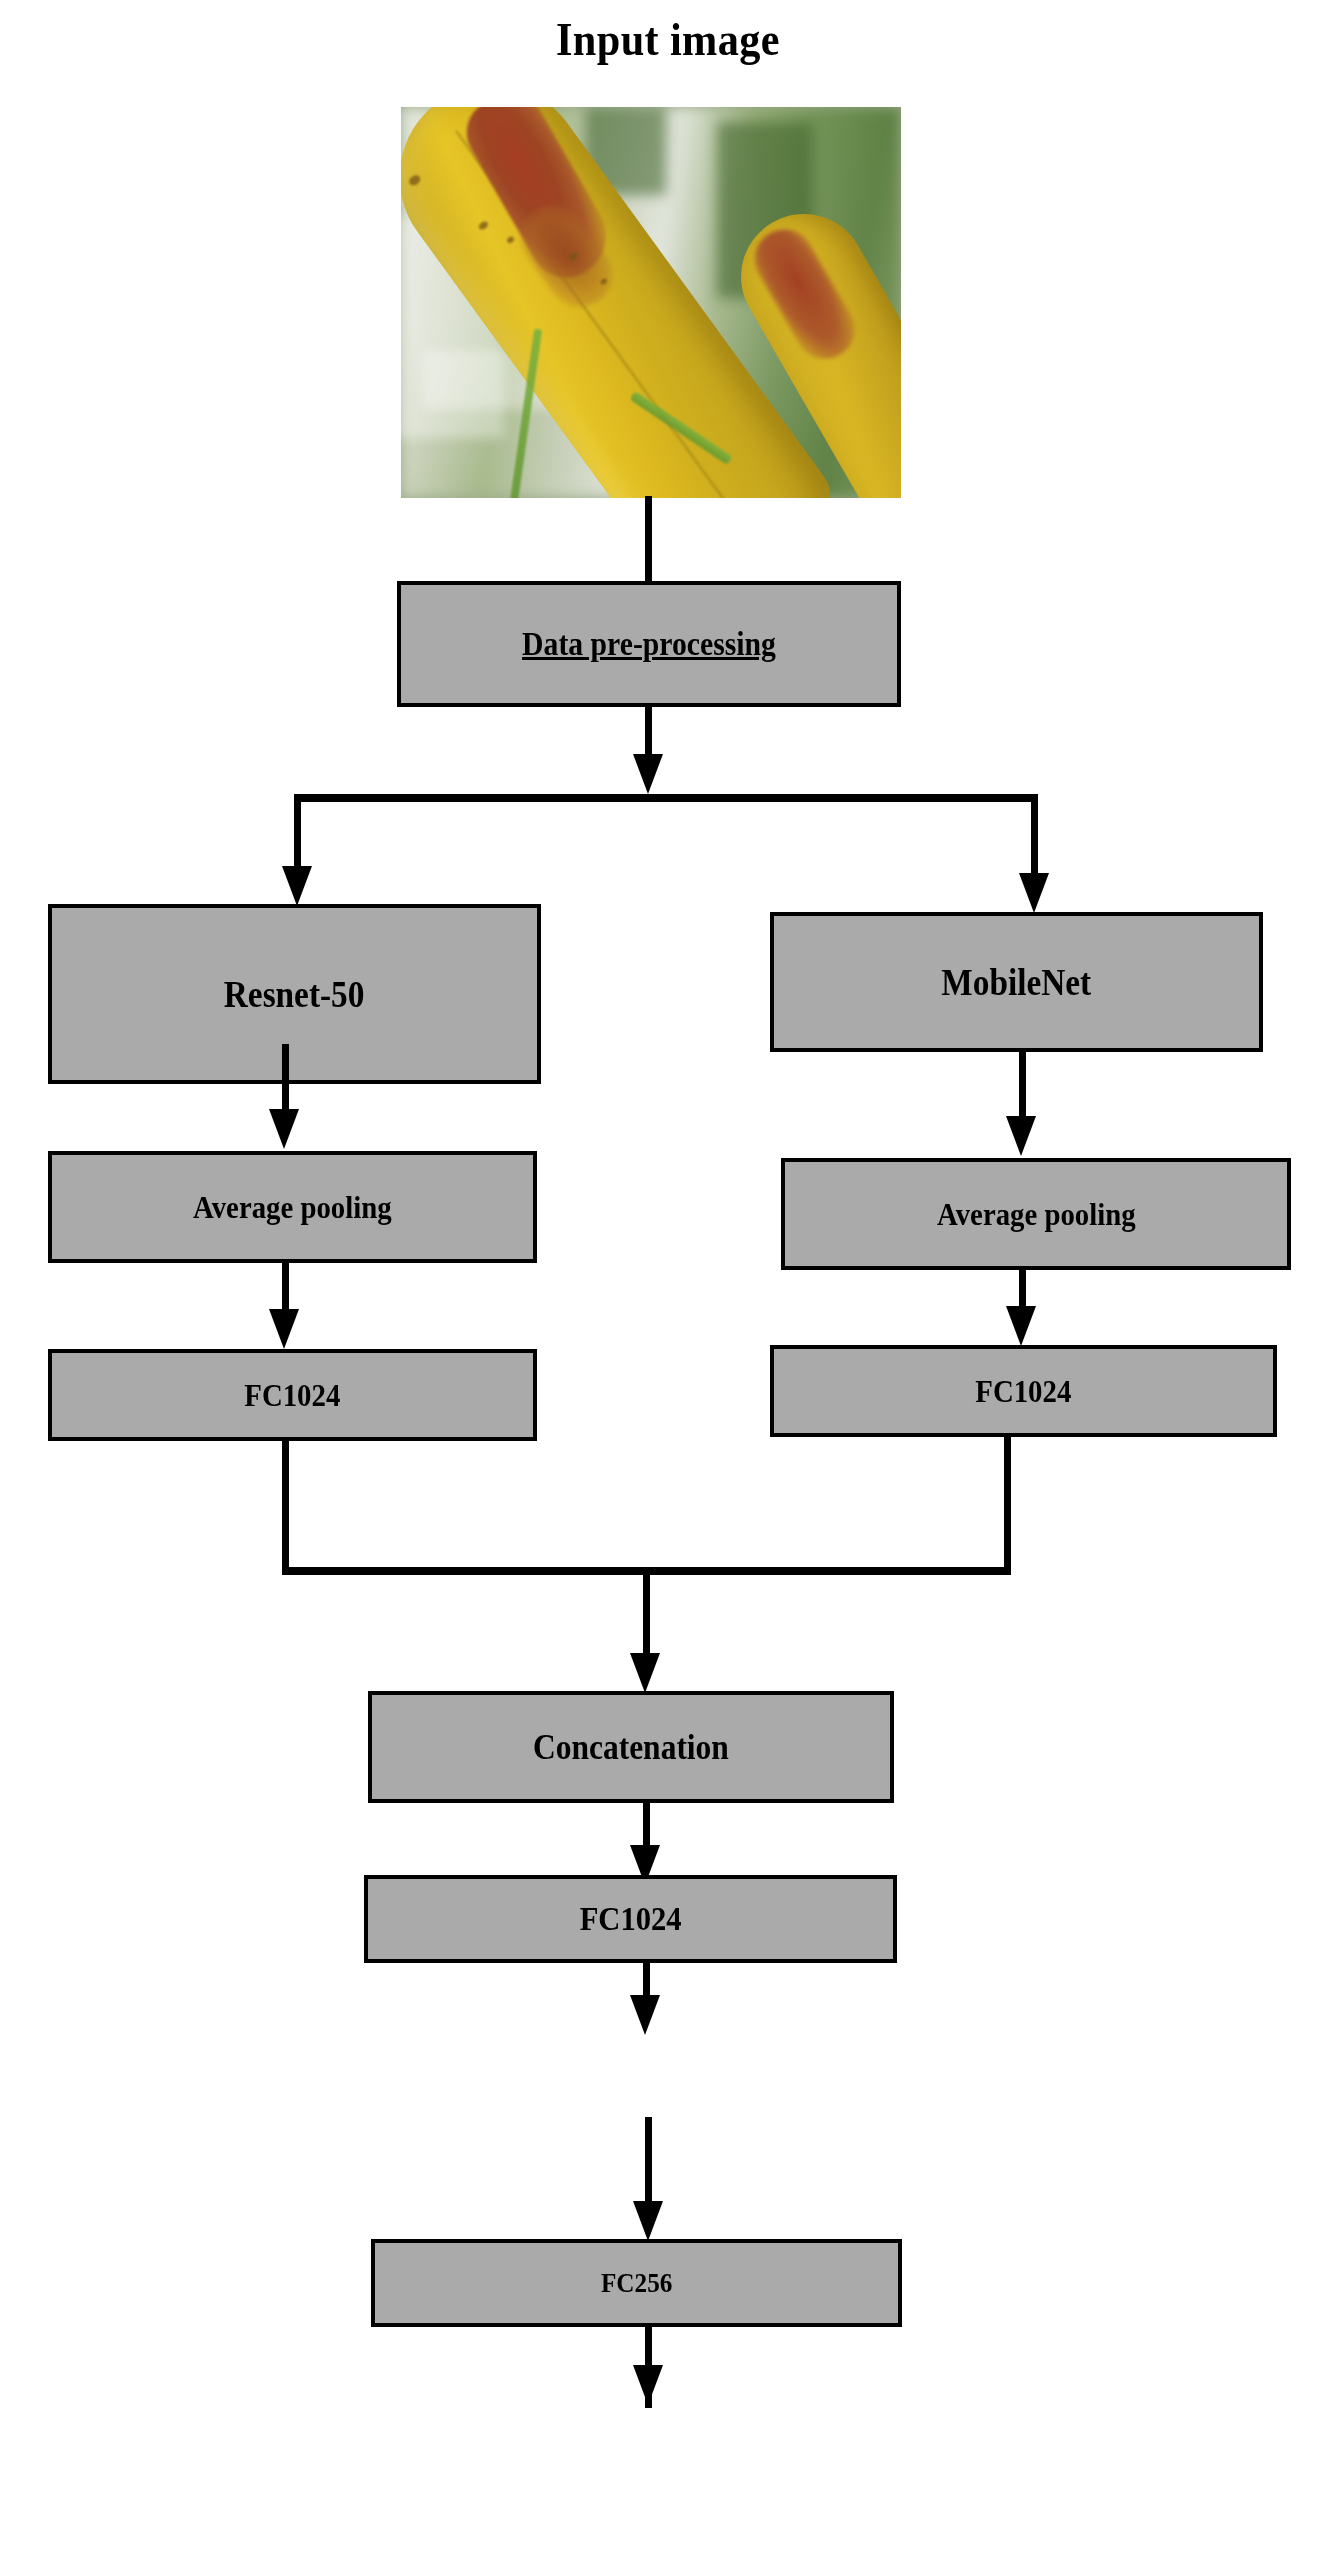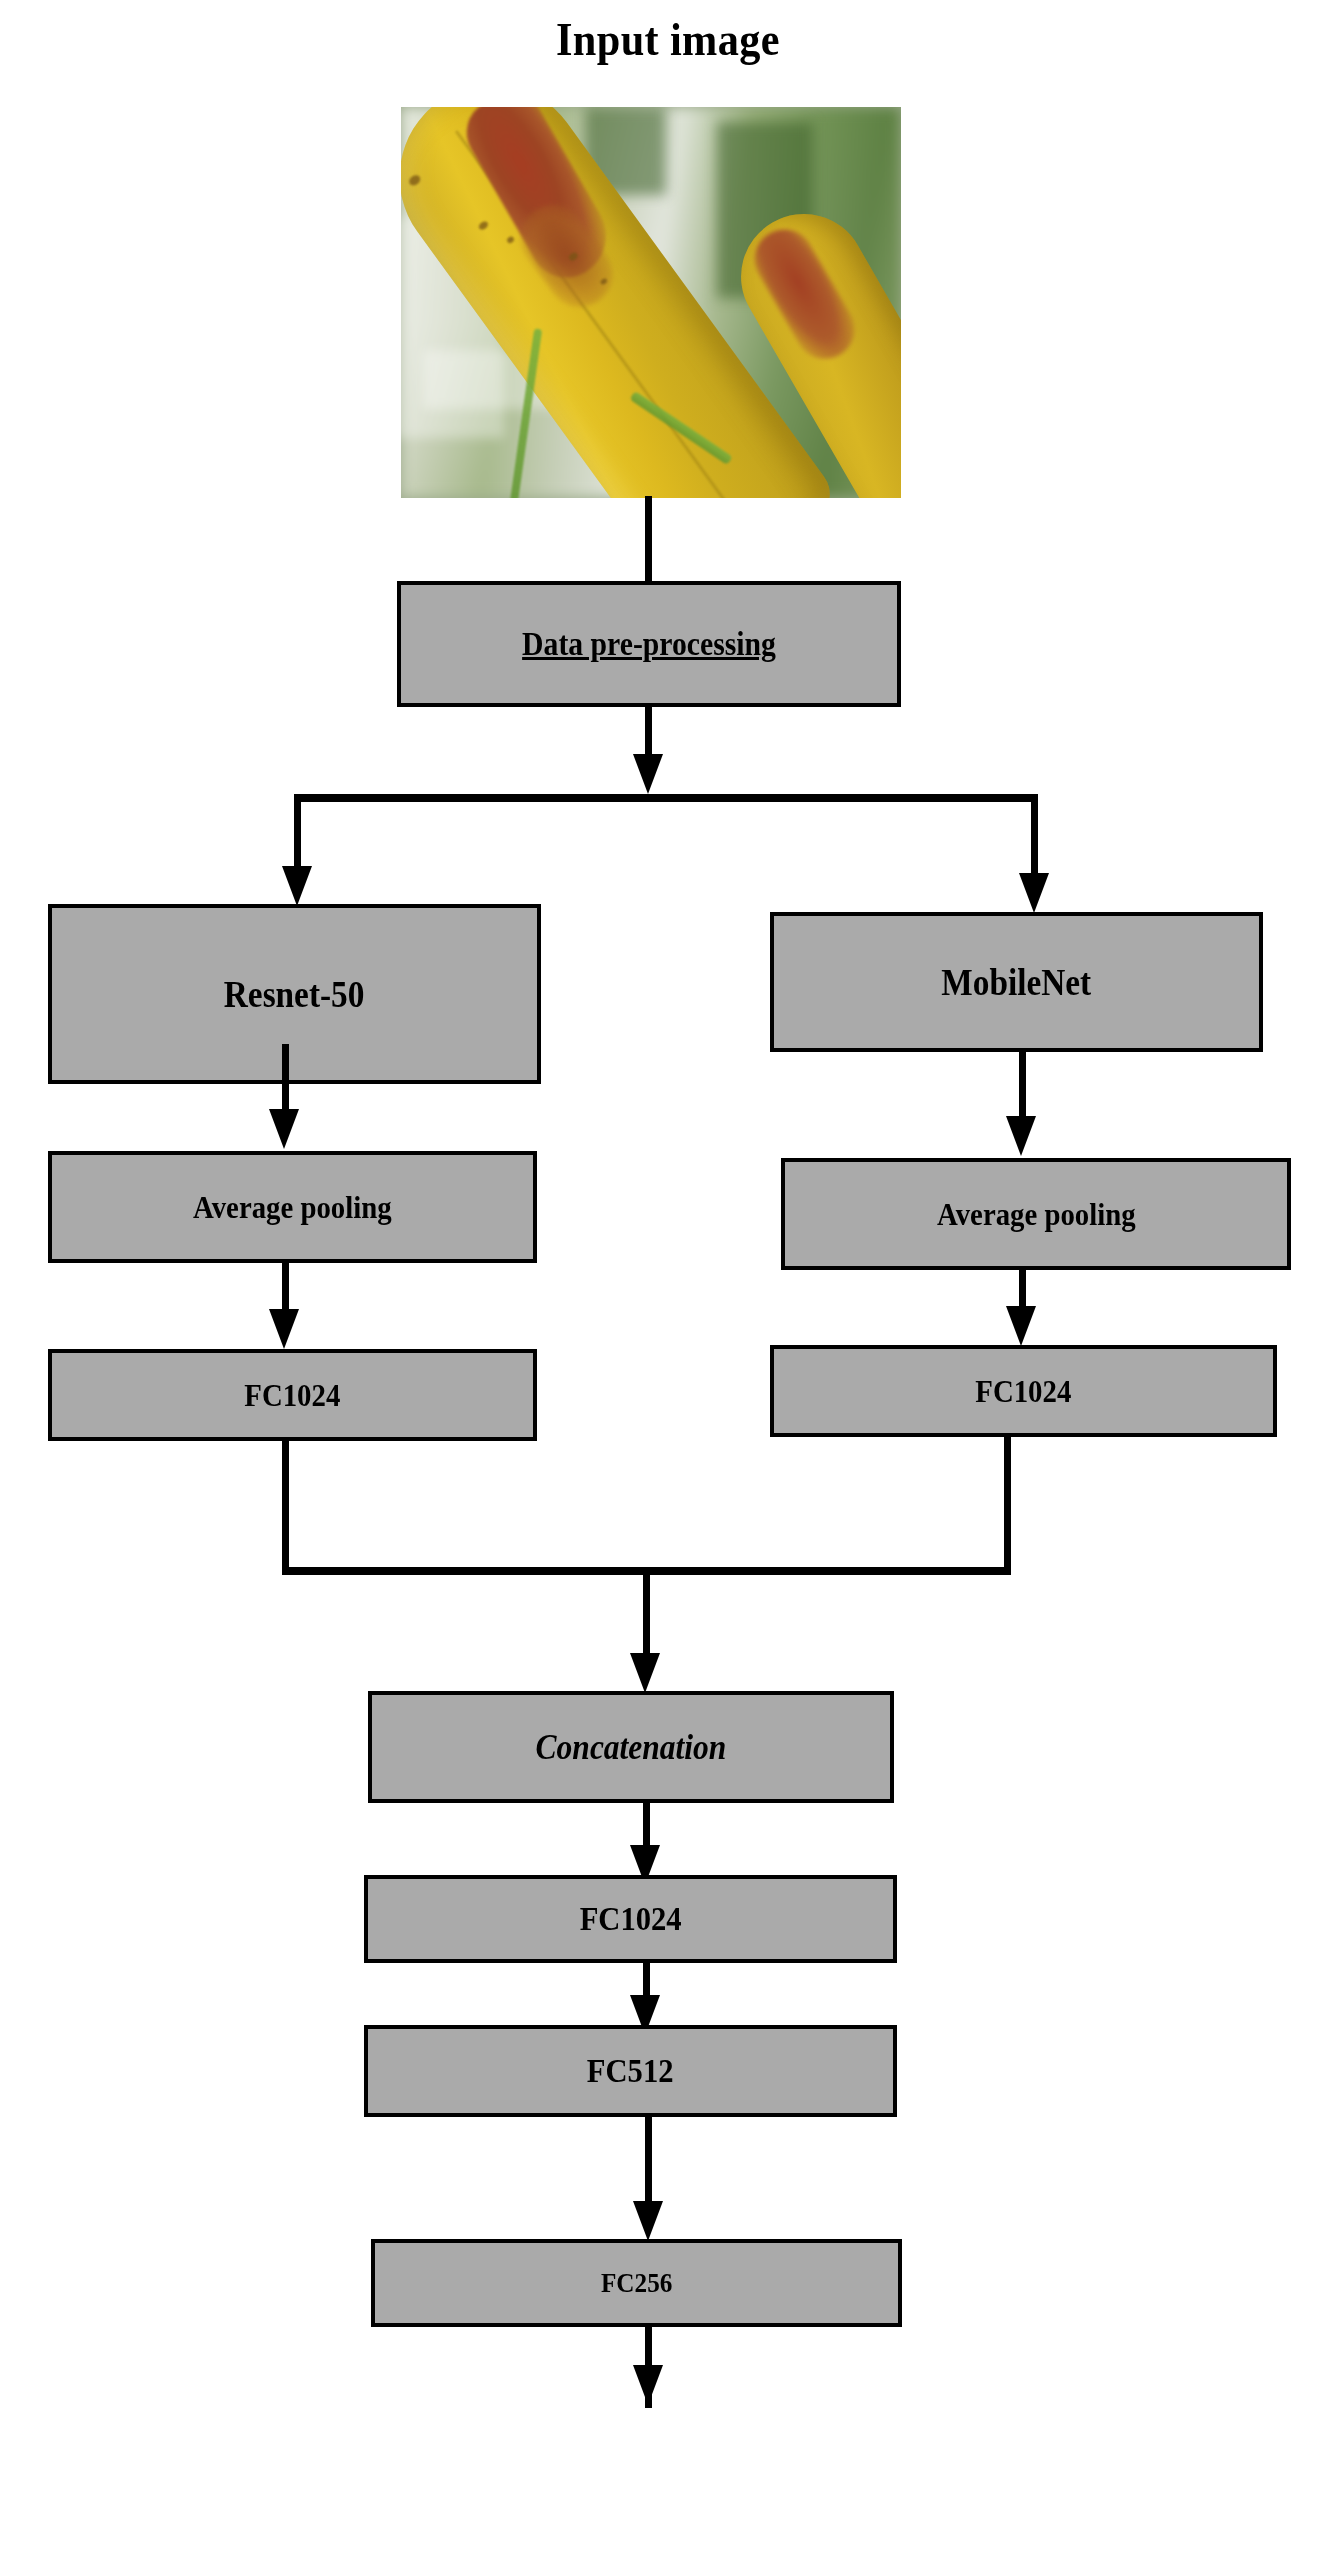--- a/index.html
+++ b/index.html
@@ -260,37 +260,34 @@
   <div class="node" style="left:770px; top:1345px; width:507px; height:92px; font-size:32px;">
     <span>FC1024</span>
   </div>
 
   <div class="vline" style="left:282px; top:1441px; width:6.6px; height:132px;"></div>
   <div class="vline" style="left:1004px; top:1437px; width:6.6px; height:136px;"></div>
   <div class="hline" style="left:282px; top:1567px; width:729px; height:8px;"></div>
   <div class="vline" style="left:643px; top:1567px; width:6.6px; height:96px;"></div>
   <div class="arrowhead" style="left:630px; top:1653px;"></div>
 
-  <div class="node" style="left:368px; top:1691px; width:526px; height:112px; font-size:35px;font-style:italic;">
+  <div class="node" style="left:368px; top:1691px; width:526px; height:112px; font-size:35px;">
     <span>Concatenation</span>
   </div>
 
   <div class="vline" style="left:643px; top:1803px; width:6.6px; height:50px;"></div>
   <div class="arrowhead" style="left:630px; top:1845px;"></div>
 
   <div class="node" style="left:364px; top:1875px; width:533px; height:88px; font-size:34px;">
     <span>FC1024</span>
   </div>
 
   <div class="vline" style="left:643px; top:1963px; width:6.6px; height:43px;"></div>
   <div class="arrowhead" style="left:630px; top:1995px;"></div>
 
-  <div class="node" style="left:364px; top:2025px; width:533px; height:92px; font-size:34px;">
-    <span>FC512</span>
-  </div>
 
   <div class="vline" style="left:645px; top:2117px; width:6.6px; height:90px;"></div>
   <div class="arrowhead" style="left:633px; top:2201px;"></div>
 
   <div class="node" style="left:371px; top:2239px; width:531px; height:88px; font-size:28px;">
     <span>FC256</span>
   </div>
 
   <div class="vline" style="left:645px; top:2327px; width:6.6px; height:81px;"></div>
   <div class="arrowhead" style="left:633px; top:2365px;"></div>

